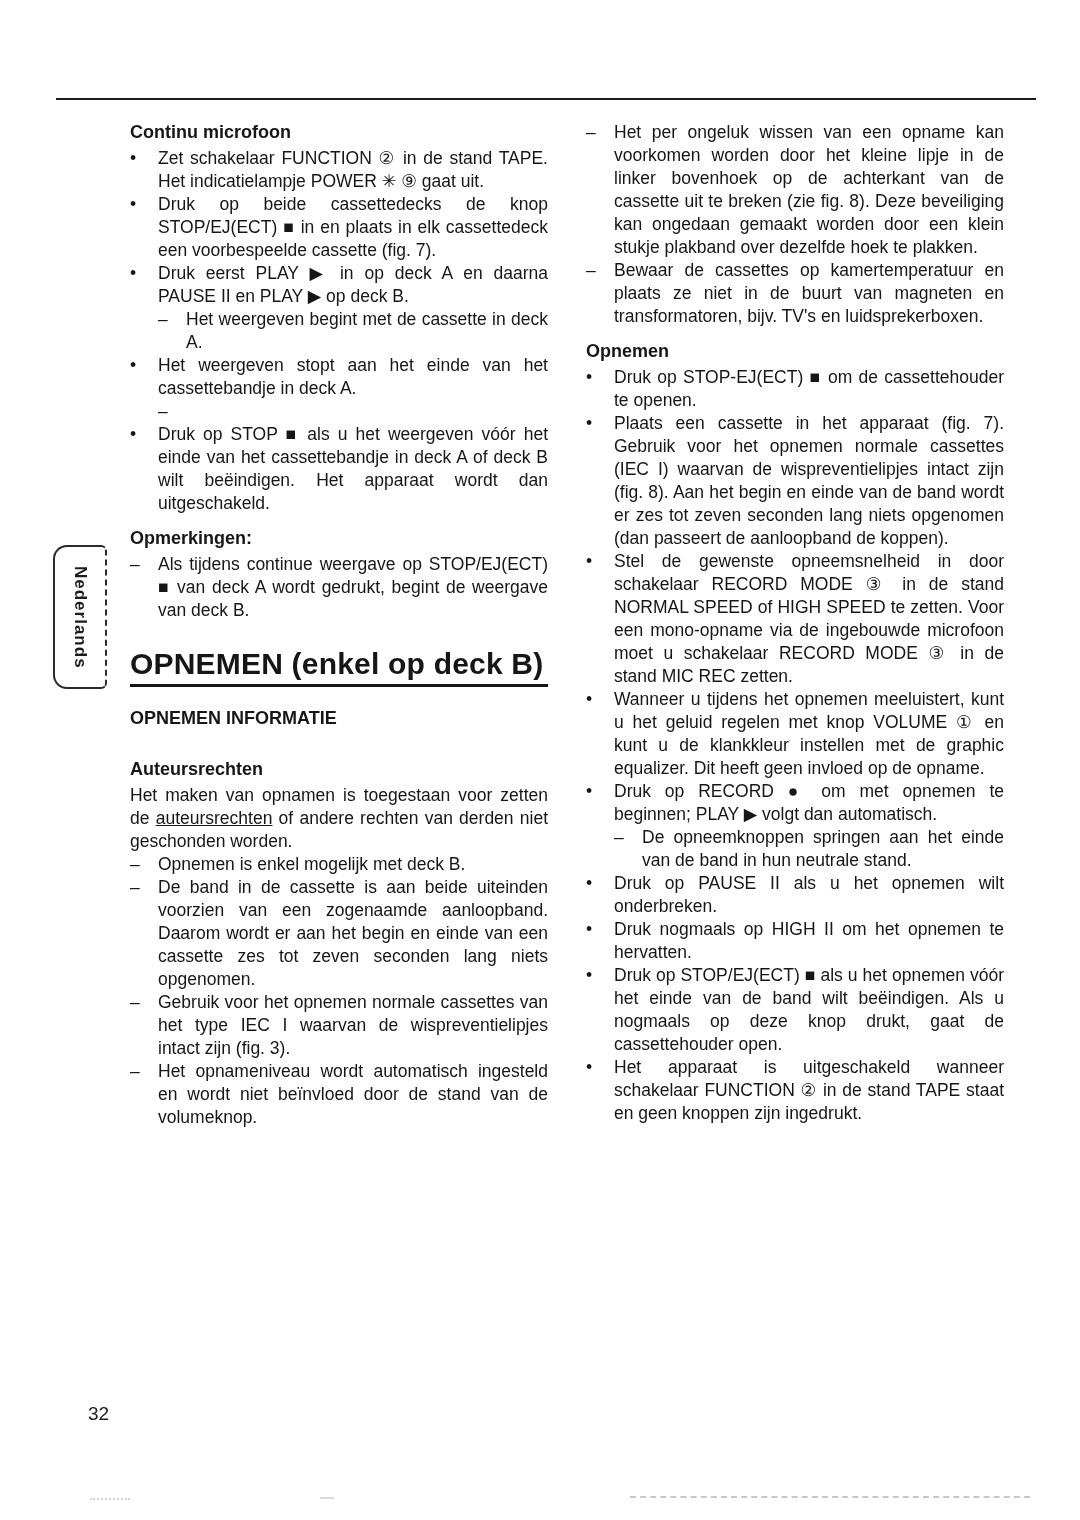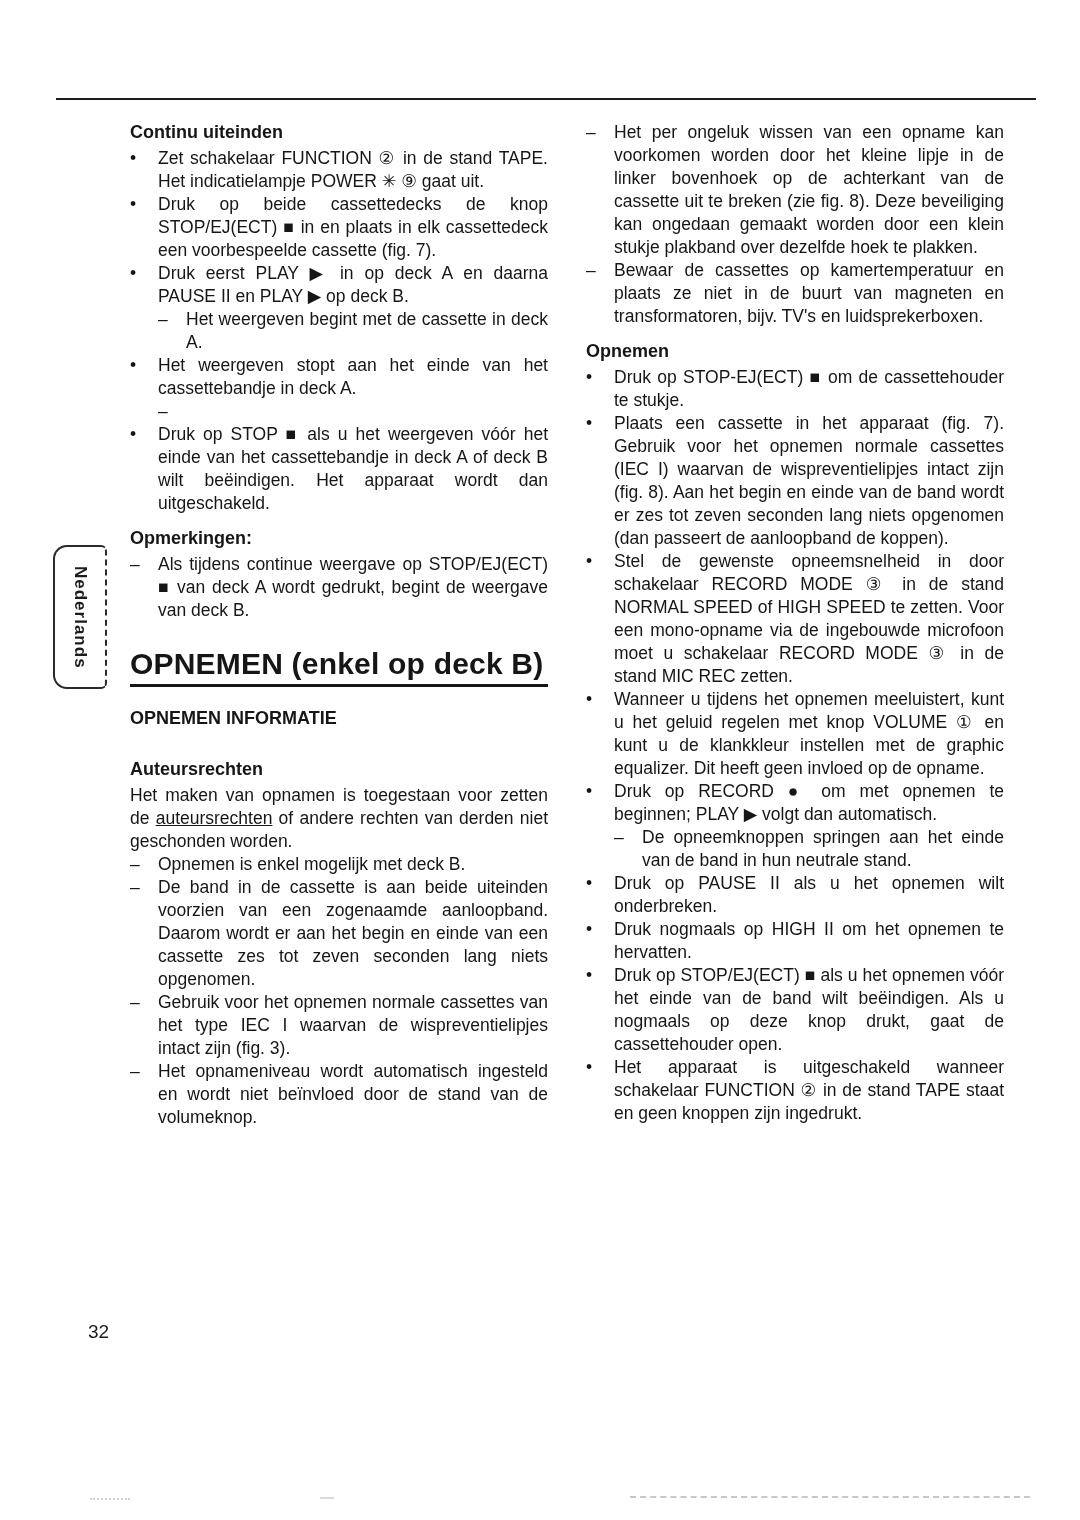--- a/index.html
+++ b/index.html
@@ -57,21 +57,21 @@
     border-radius:14px 6px 6px 14px;
     display:flex; align-items:center; justify-content:center;
   }
   .lang-tab span {
     writing-mode:vertical-rl;
     font-size:17px; font-weight:bold;
     letter-spacing:1px;
     color:#1c1c1c;
   }
   .page-number {
-    position:absolute; left:88px; top:1321px;
+    position:absolute; left:88px; top:1403px;
     font-size:19px; color:#1c1c1c;
   }
   .noise-r {
     position:absolute; left:630px; top:1496px;
     width:400px; border-top:2px dashed #9a9a9a; opacity:.55;
   }
   .noise-l {
     position:absolute; left:90px; top:1498px;
     width:40px; border-top:2px dotted #a8a8a8; opacity:.5;
   }
@@ -88,21 +88,21 @@
   <div class="top-rule"></div>
 
   <div class="lang-tab">
     <span>Nederlands</span>
   </div>
 
   <div class="columns">
 
     <div class="col">
 
-      <div class="h3">Continu uiteinden</div>
+      <div class="h3">Continu microfoon</div>
 
       <div class="li">
         <span class="mk">•</span>
         <span class="tx">Zet schakelaar FUNCTION ② in de stand TAPE. Het indicatielampje POWER ✳ ⑨ gaat uit.</span>
       </div>
       <div class="li">
         <span class="mk">•</span>
         <span class="tx">Druk op beide cassettedecks de knop STOP/EJ(ECT) ■ in en plaats in elk cassettedeck een voorbespeelde cassette (fig. 7).</span>
       </div>
       <div class="li">
@@ -167,21 +167,21 @@
       </div>
       <div class="li">
         <span class="mk">–</span>
         <span class="tx">Bewaar de cassettes op kamertemperatuur en plaats ze niet in de buurt van magneten en transformatoren, bijv. TV's en luidsprekerboxen.</span>
       </div>
 
       <div class="h3 mt">Opnemen</div>
 
       <div class="li">
         <span class="mk">•</span>
-        <span class="tx">Druk op STOP-EJ(ECT) ■ om de cassettehouder te stukje.</span>
+        <span class="tx">Druk op STOP-EJ(ECT) ■ om de cassettehouder te openen.</span>
       </div>
       <div class="li">
         <span class="mk">•</span>
         <span class="tx">Plaats een cassette in het apparaat (fig. 7). Gebruik voor het opnemen normale cassettes (IEC I) waarvan de wispreventielipjes intact zijn (fig. 8). Aan het begin en einde van de band wordt er zes tot zeven seconden lang niets opgenomen (dan passeert de aanloopband de koppen).</span>
       </div>
       <div class="li">
         <span class="mk">•</span>
         <span class="tx">Stel de gewenste opneemsnelheid in door schakelaar RECORD MODE ③ in de stand NORMAL SPEED of HIGH SPEED te zetten. Voor een mono-opname via de ingebouwde microfoon moet u schakelaar RECORD MODE ③ in de stand MIC REC zetten.</span>
       </div>
       <div class="li">

